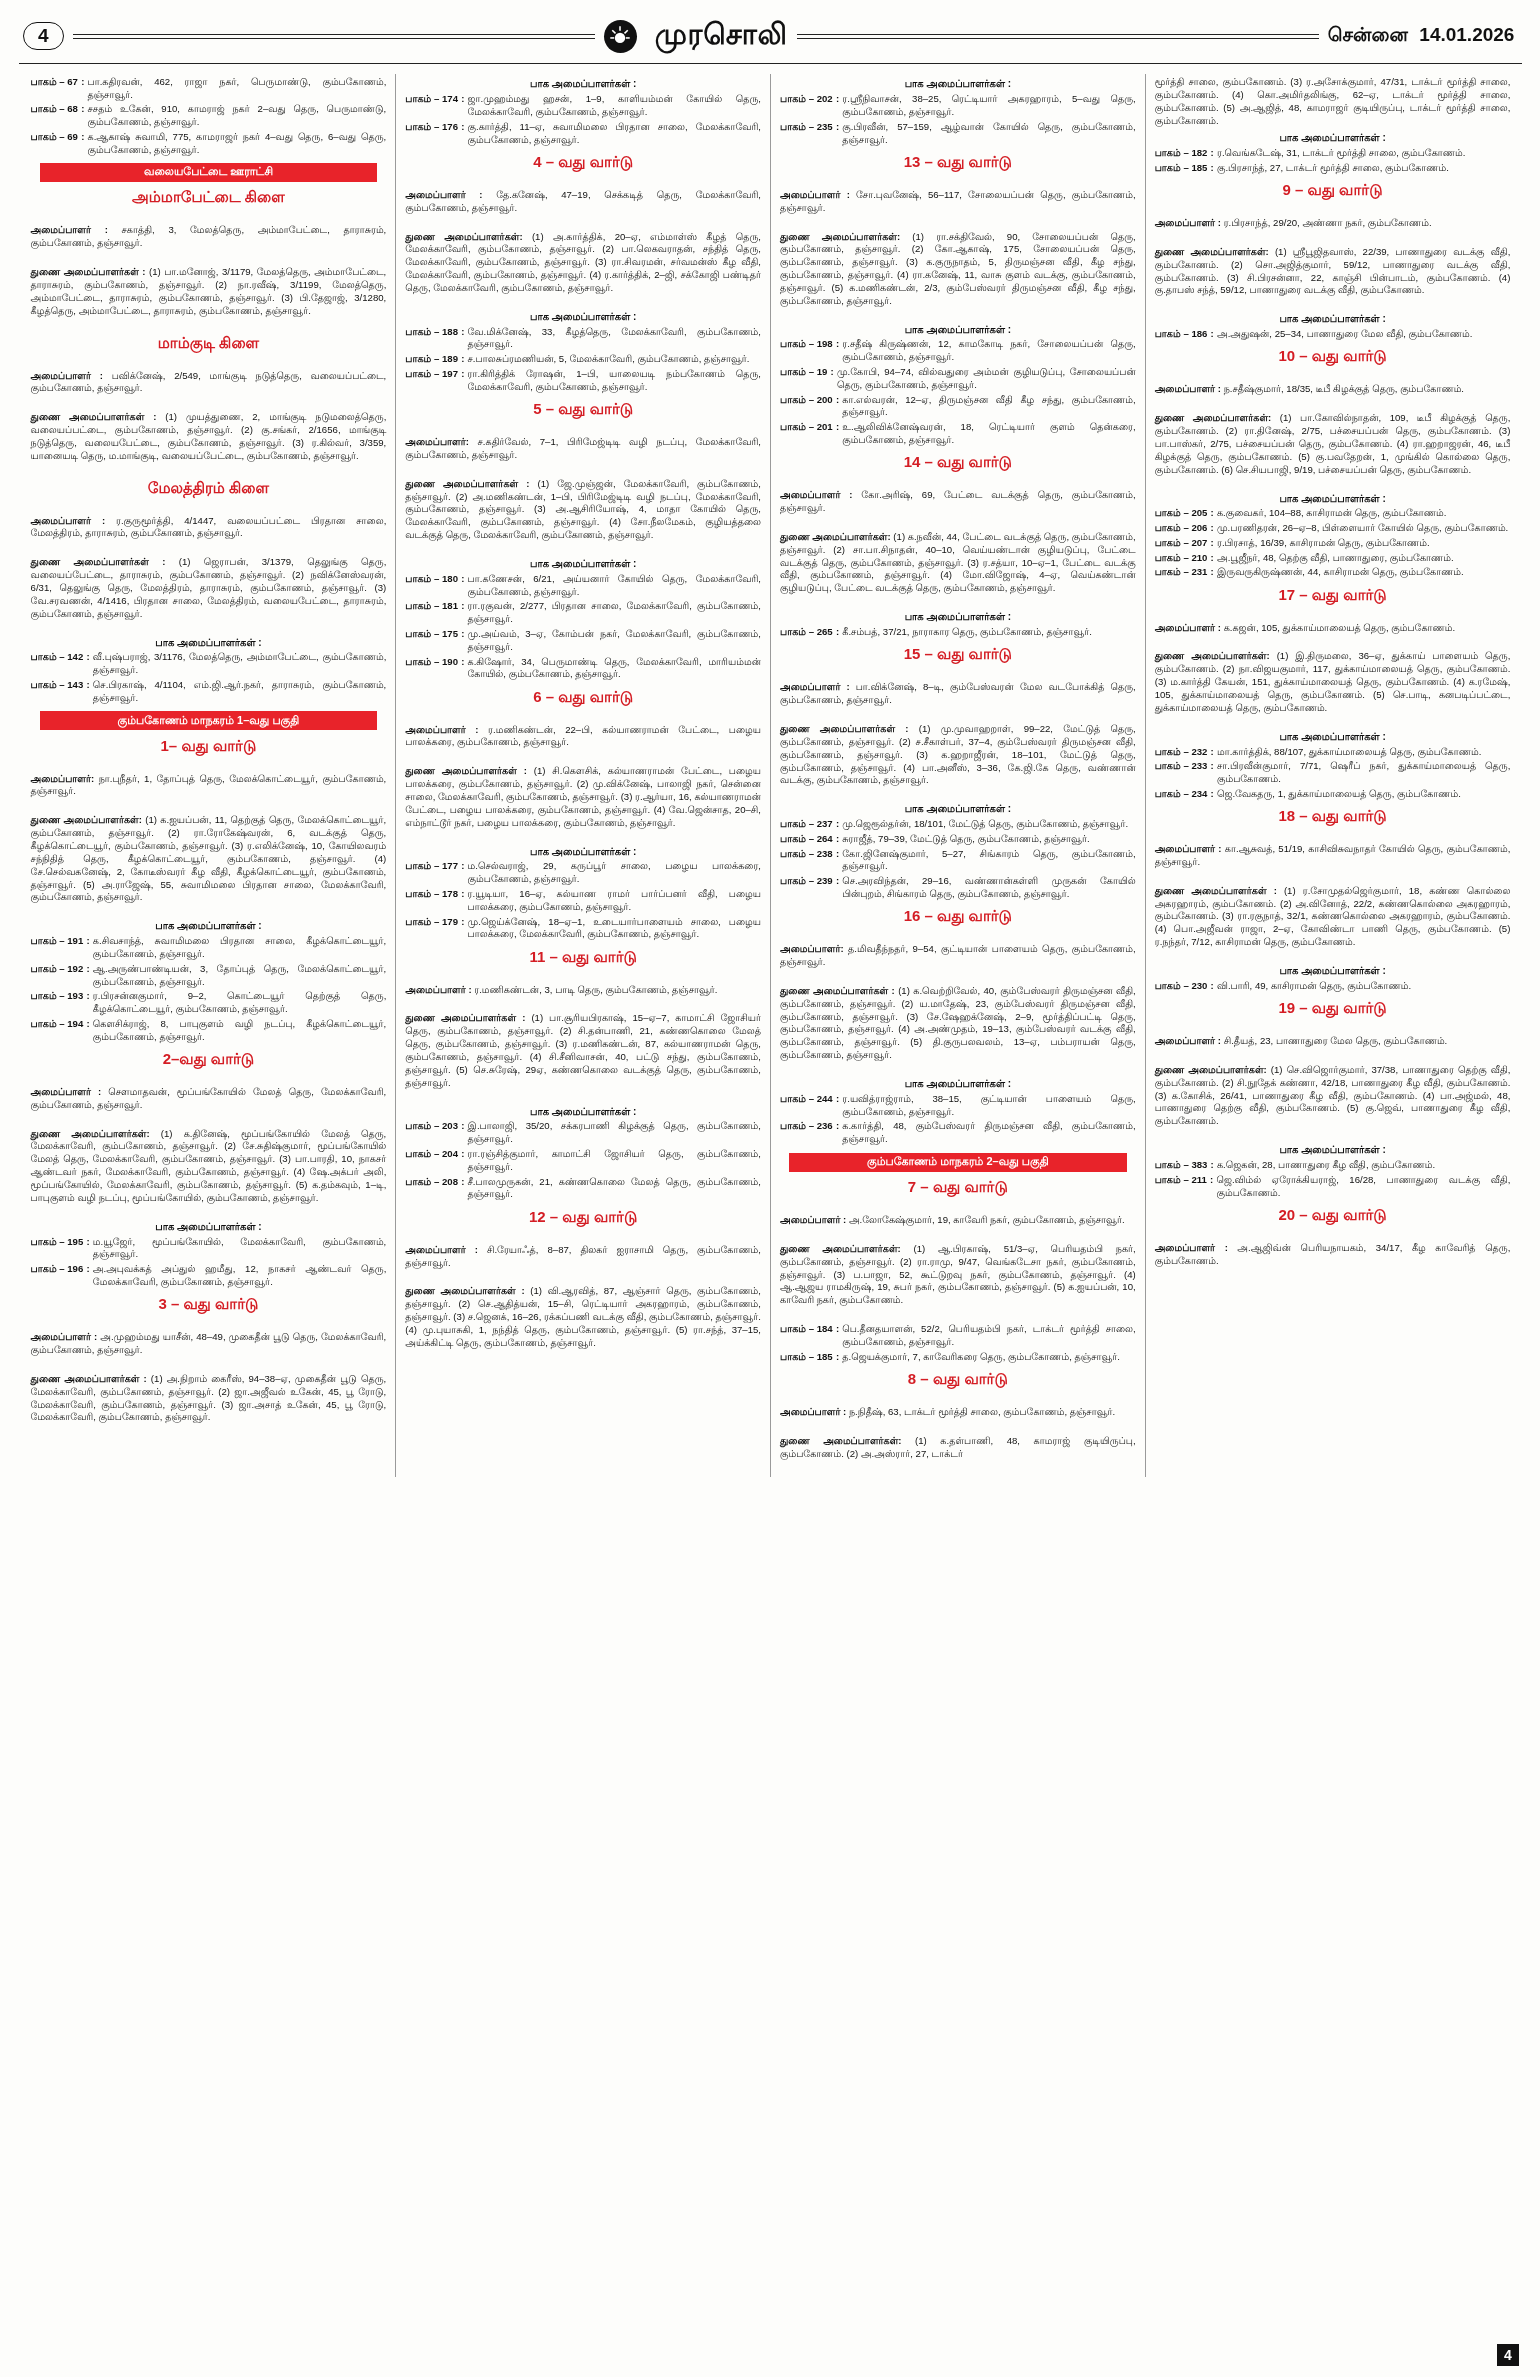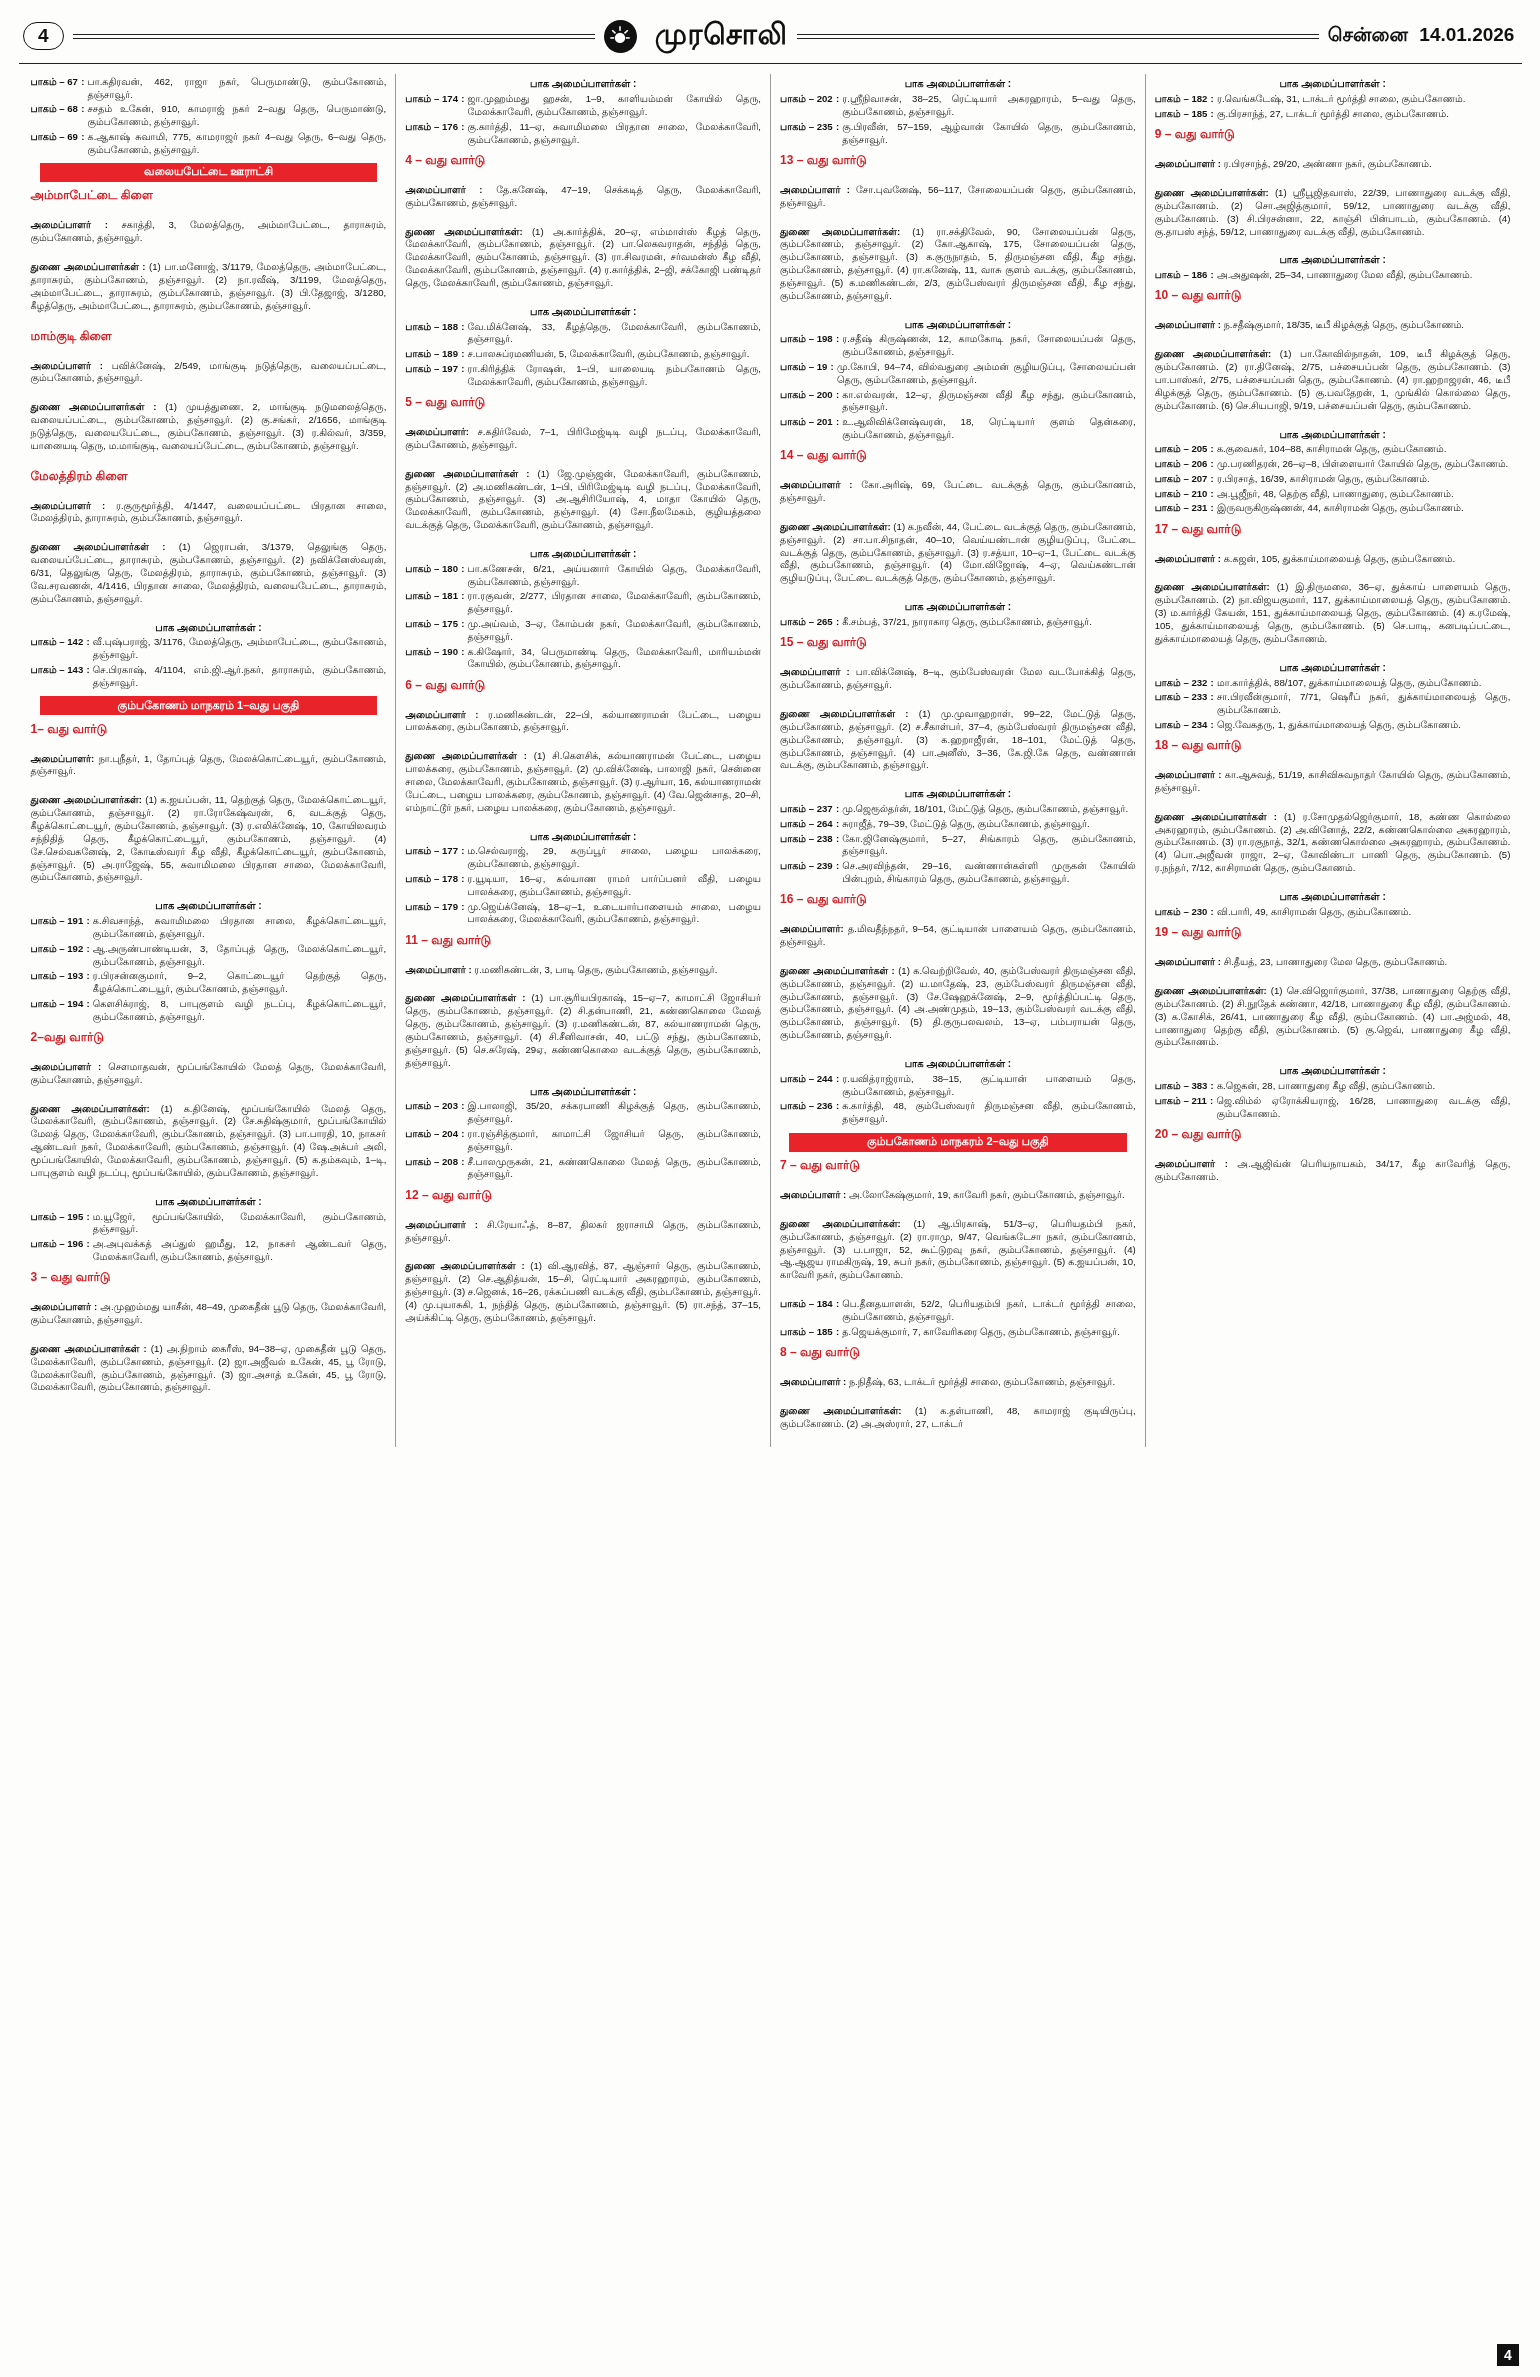--- a/index.html
+++ b/index.html
@@ -27,21 +27,21 @@
   .enum { font-weight:700; white-space:nowrap; flex:0 0 auto; }
   .colon { font-weight:700; flex:0 0 auto; }
   .etext { flex:1 1 auto; text-align:justify; }
 
   .para { font-size:9.6px; line-height:1.34; text-align:justify; margin:16px 0; }
   .para .lead { font-weight:700; }
 
   .cont { font-size:9.6px; line-height:1.34; text-align:justify; margin:2.6px 0; }
 
   .banner { background:#e8232a; color:#fff; font-weight:700; font-size:11px; text-align:center; padding:2.6px 5.1px; margin:6.4px 9px 3.8px 9px; }
-  .ward { color:#d41d24; font-weight:700; font-size:12px; text-align:left; margin:6.4px 0 2.6px 0; }
+  .ward { color:#d41d24; font-weight:700; font-size:15px; text-align:center; margin:6.4px 0 2.6px 0; }
   .label { font-weight:700; font-size:10px; text-align:center; margin:4.5px 0 1.9px 0; }
 
   
   .footer-badge { position:absolute; right:22px; bottom:11.5px; width:22px; height:22px; background:#111; color:#fff; font-weight:700; font-size:14px; display:flex; align-items:center; justify-content:center; }
 </style>
 </head>
 <body>
 
 <div class="page">
 
@@ -345,20 +345,21 @@
         <p class="entry">
           <span class="enum">பாகம் – 185</span>
           <span class="colon">:</span>
           <span class="etext">த.ஜெயக்குமார், 7, காவேரிகரை தெரு, கும்பகோணம், தஞ்சாவூர்.</span>
         </p>
         <div class="ward">8 – வது வார்டு</div>
         <p class="para"><span class="lead">அமைப்பாளர் : </span>ந.நிதீஷ், 63, டாக்டர் மூர்த்தி சாலை, கும்பகோணம், தஞ்சாவூர்.</p>
         <p class="para"><span class="lead">துணை அமைப்பாளர்கள்: </span>(1) க.தள்பாணி, 48, காமராஜ் குடியிருப்பு, கும்பகோணம். (2) அ.அஸ்ரார், 27, டாக்டர்</p>
       </div>
       <div class="col">
+        <p class="cont">மூர்த்தி சாலை, கும்பகோணம். (3) ர.அசோக்குமார், 47/31, டாக்டர் மூர்த்தி சாலை, கும்பகோணம். (4) கொ.அமிர்தலிங்கு, 62–ஏ, டாக்டர் மூர்த்தி சாலை, கும்பகோணம். (5) அ.ஆஜித், 48, காமராஜர் குடியிருப்பு, டாக்டர் மூர்த்தி சாலை, கும்பகோணம்.</p>
         <div class="label">பாக அமைப்பாளர்கள் :</div>
         <p class="entry">
           <span class="enum">பாகம் – 182</span>
           <span class="colon">:</span>
           <span class="etext">ர.வெங்கடேஷ், 31, டாக்டர் மூர்த்தி சாலை, கும்பகோணம்.</span>
         </p>
         <p class="entry">
           <span class="enum">பாகம் – 185</span>
           <span class="colon">:</span>
           <span class="etext">கு.பிரசாந்த், 27, டாக்டர் மூர்த்தி சாலை, கும்பகோணம்.</span>

